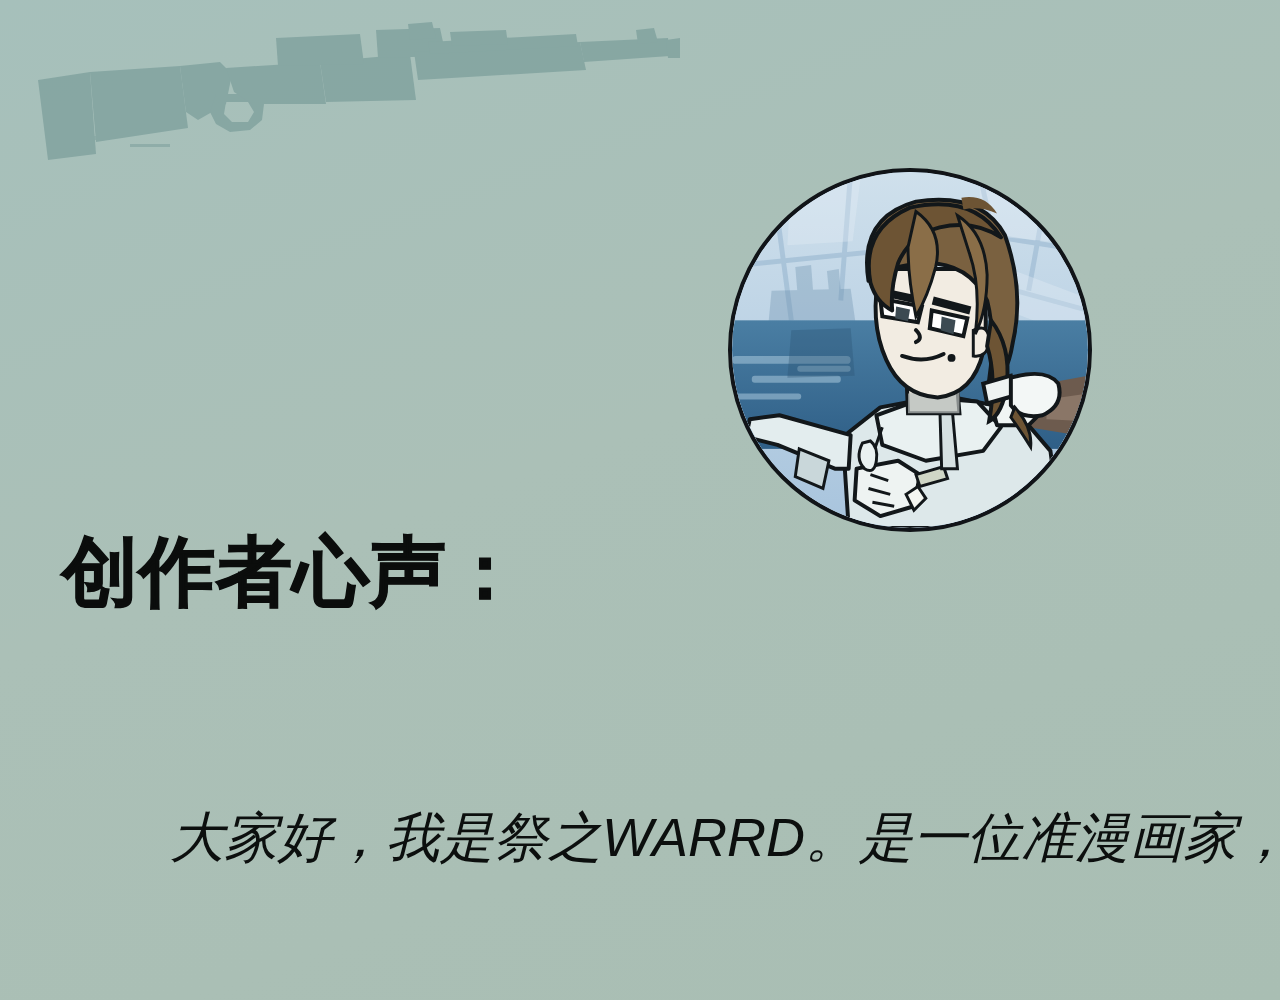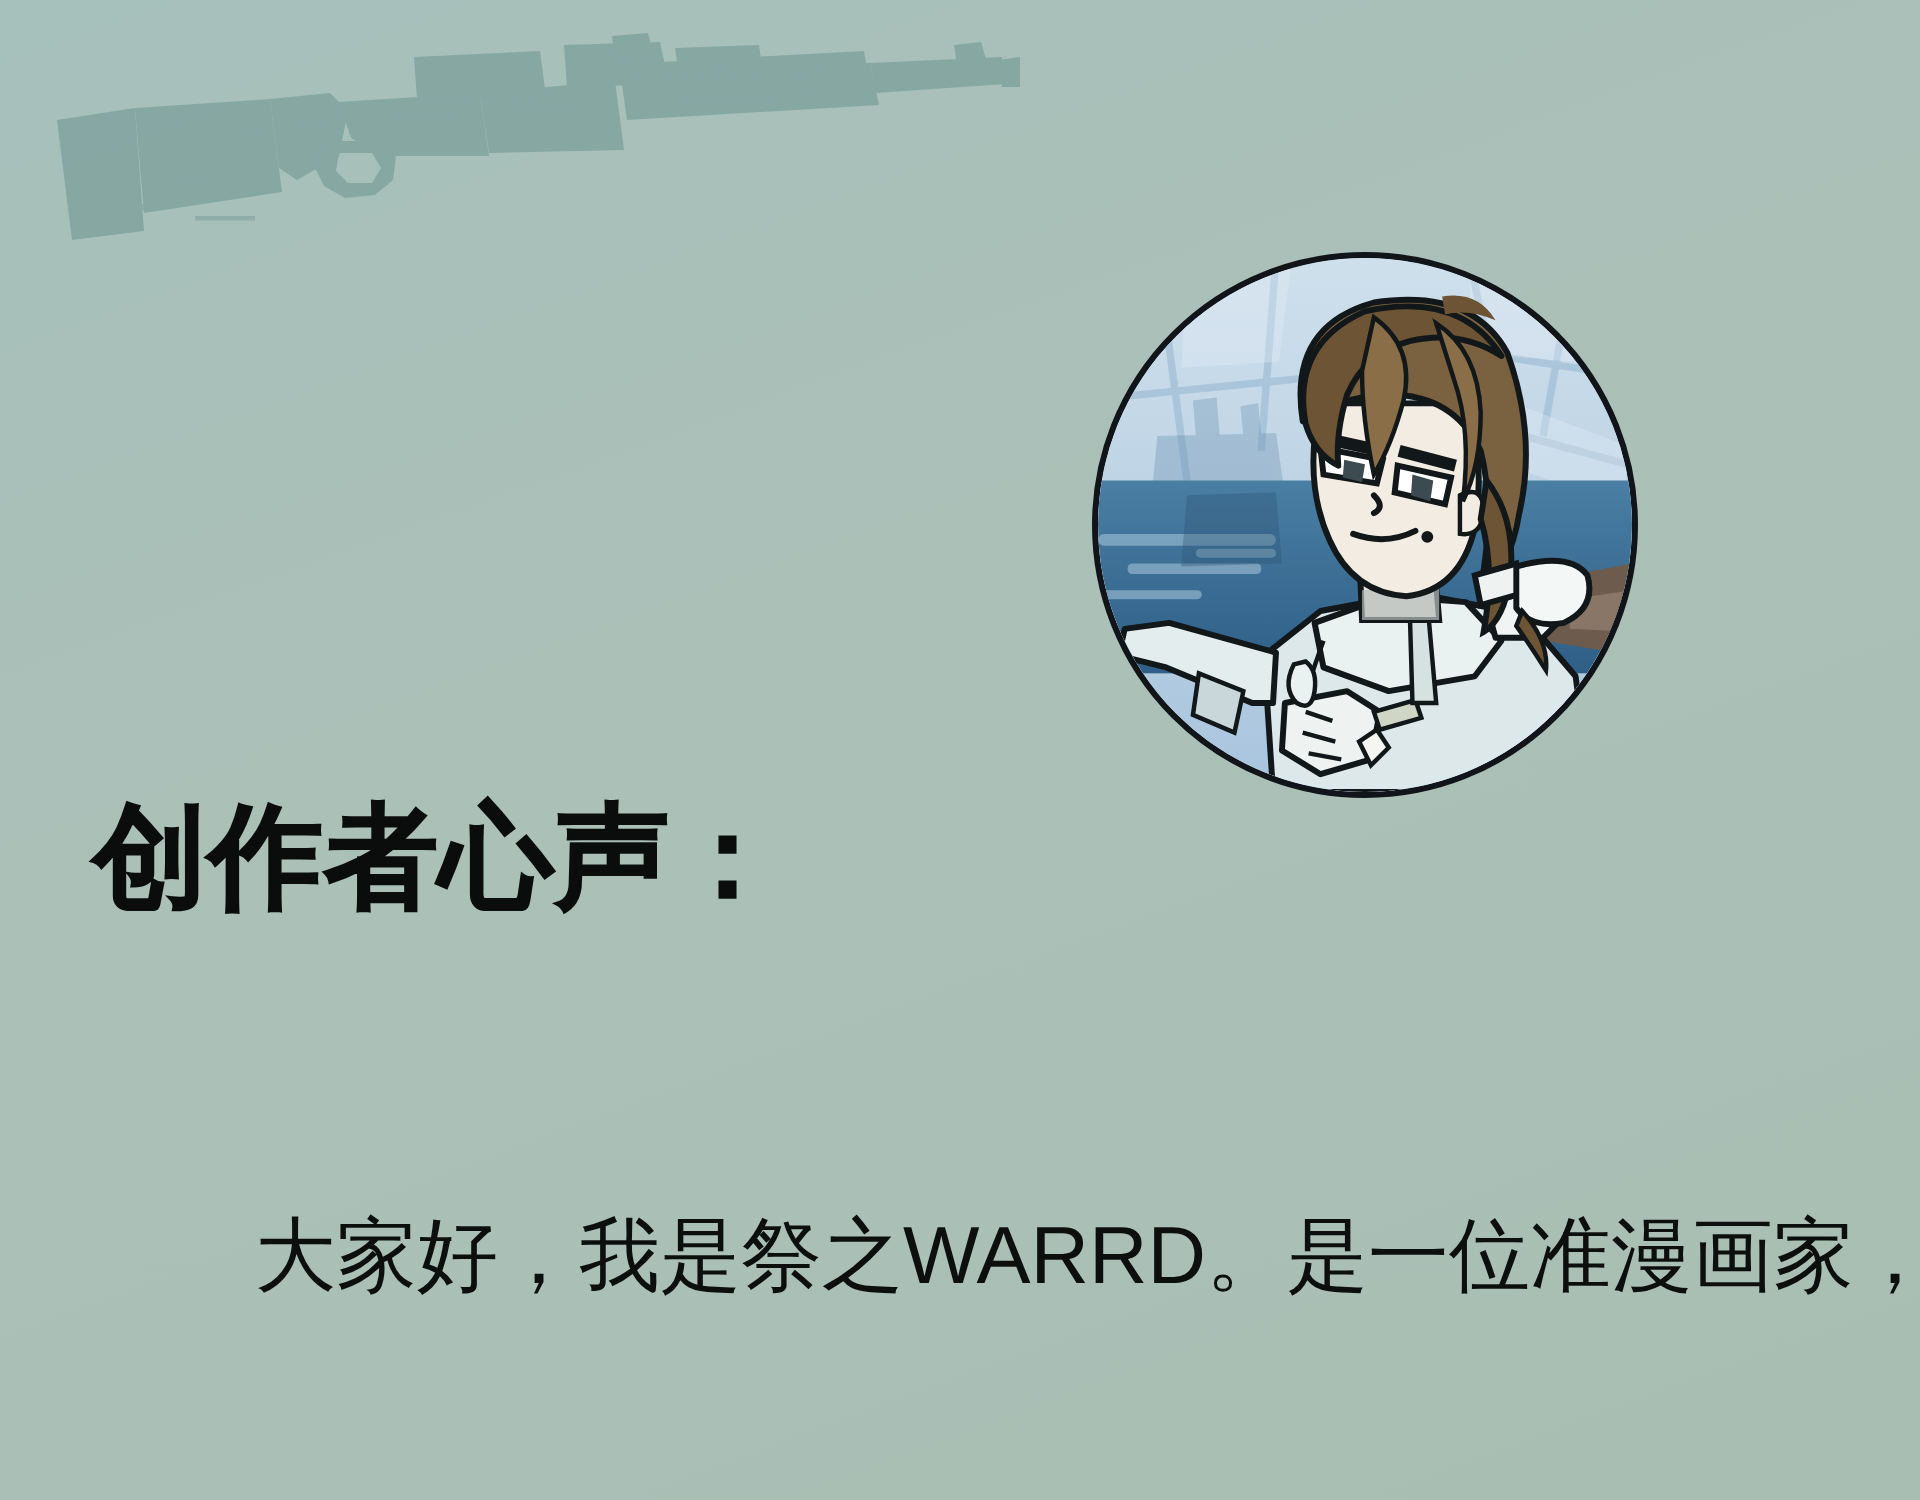--- a/index.html
+++ b/index.html
@@ -78,20 +78,21 @@
     width: 1160px;
     font-size: 54px;
     line-height: 71px;
     color: #0c0f0e;
     letter-spacing: 0px;
     white-space: pre-wrap;
   }
   .body-line {
     display: block;
     white-space: pre;
+    font-style: italic;
   }
 </style>
 </head>
 <body>
 
 <div id="page">
 
   <div class="rifle">
     <svg class="rifle-svg" viewBox="0 0 660 160" width="660" height="160" aria-hidden="true">
       <g fill="#6d9391">

